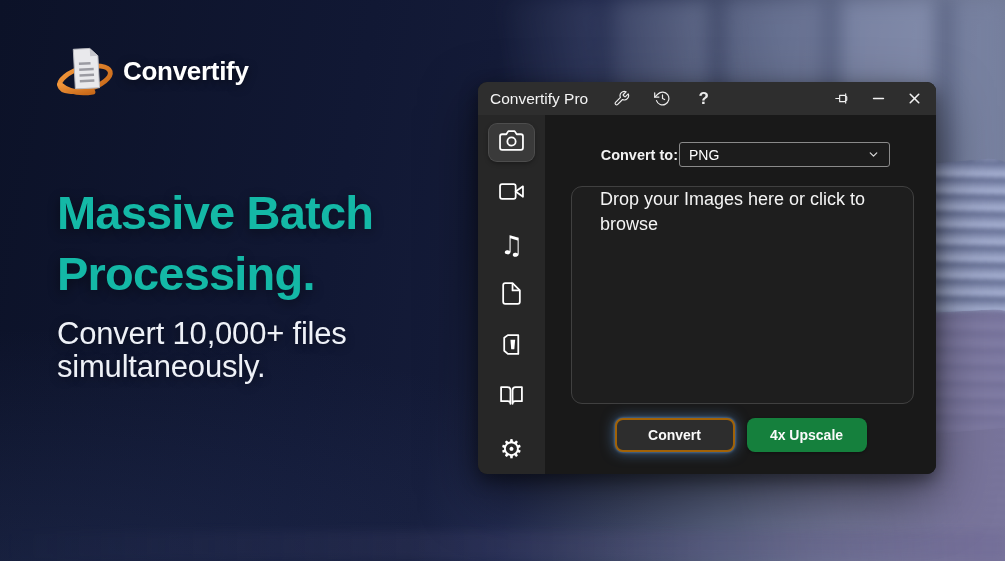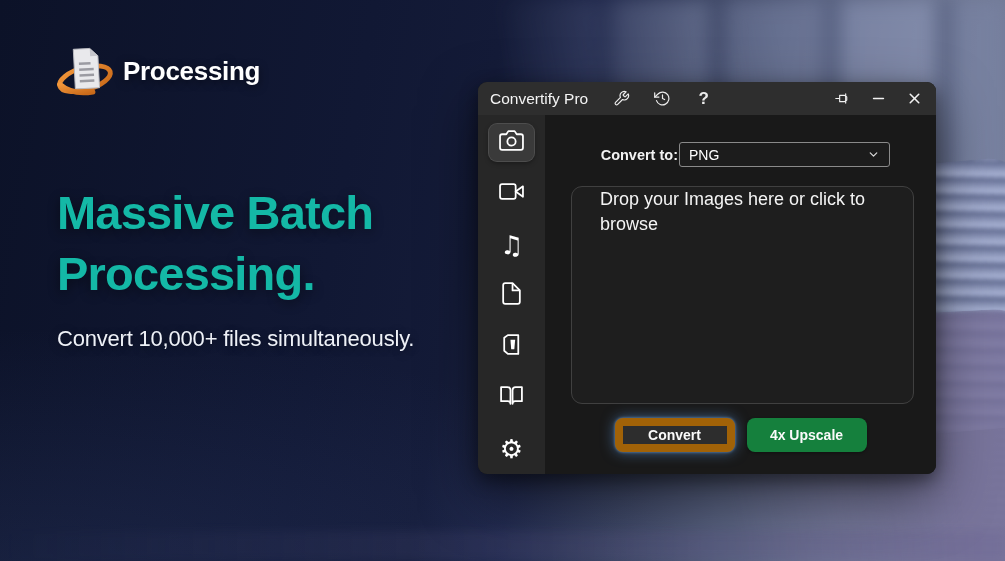--- a/index.html
+++ b/index.html
@@ -42,21 +42,21 @@
 
   
   .logo-row { position:absolute; left:54px; top:40px; display:flex; align-items:center; gap:7px; }
   .logo-ic { width:62px; height:62px; display:block; }
   .brand { font-size:26px; font-weight:700; color:#ffffff; letter-spacing:-.3px;
     text-shadow:0 2px 8px rgba(0,0,0,.5); }
   .headline { position:absolute; left:57px; top:182px; width:435px;
     font-size:47px; line-height:61px; font-weight:700; color:#14b8a6; letter-spacing:-.8px;
     text-shadow:0 3px 12px rgba(0,0,0,.45); }
   .subheadline { position:absolute; left:57px; top:317px; width:375px;
-    font-size:22px; line-height:43px; font-weight:400; color:#eef1f7; letter-spacing:-.2px;
+    font-size:31px; line-height:33px; font-weight:400; color:#eef1f7; letter-spacing:-.2px;
     text-shadow:0 2px 10px rgba(0,0,0,.4); }
 
   
   .app-window { position:absolute; left:478px; top:82px; width:458px; height:392px;
     border-radius:9px; overflow:hidden; background:#191919;
     box-shadow:0 22px 55px rgba(0,0,0,.5), 0 6px 18px rgba(0,0,0,.45); }
   .titlebar { height:33px; background:#2e2e2e; display:flex; align-items:center; padding:0 12px; gap:22px; }
   .win-title { font-size:15.5px; color:#f4f4f4; margin-right:2px; white-space:nowrap; }
   .tb-icon { width:19px; height:19px; display:flex; align-items:center; justify-content:center; color:#ececec; }
   .tb-icon svg { width:17px; height:17px; }
@@ -83,21 +83,21 @@
   .format-select svg { width:13px; height:13px; color:#d6d6d6; }
 
   .dropzone { position:absolute; left:26px; right:22px; top:71px; height:218px;
     background:#1e1e1e; border:1.5px solid #404040; border-radius:11px;
     display:flex; padding:0 28px;
     font-size:18px; line-height:25px; color:#f4f4f4; }
 
   .btn-row { position:absolute; top:303px; left:0; right:0; display:flex; justify-content:center; gap:12px; }
   .btn { height:34px; width:120px; border-radius:8px; display:flex; align-items:center; justify-content:center;
     font-family:inherit; font-weight:700; font-size:14px; color:#fafafa; border:none; }
-  .btn-convert { background:#2d2d2d; border:8px solid #a16207;
+  .btn-convert { background:#2d2d2d; border:2px solid #a16207;
     box-shadow:0 0 14px rgba(100,165,240,.55), 0 0 3px rgba(140,190,250,.7); }
   .btn-upscale { background:#15803d; box-shadow:0 1px 3px rgba(0,0,0,.35); }
 </style>
 </head>
 <body>
 
 <div class="stage">
 
   <div class="bg-base"></div>
   <div class="bg-panels"></div>
@@ -119,21 +119,21 @@
       <g transform="rotate(-3 32 30)">
         <path d="M21 9 H38 L46 17 V50 H21 Z" fill="#e9e9ec" stroke="#b9b9bf" stroke-width="1"></path>
         <path d="M38 9 L46 17 H38 Z" fill="#c6c6cc"></path>
         <rect x="26" y="23" width="12" height="2.6" fill="#9b9ba2"></rect>
         <rect x="26" y="29" width="15" height="2.6" fill="#9b9ba2"></rect>
         <rect x="26" y="35" width="15" height="2.6" fill="#9b9ba2"></rect>
         <rect x="26" y="41" width="15" height="2.6" fill="#9b9ba2"></rect>
       </g>
       <path d="M6 46 Q19 57 40 53.5" fill="none" stroke="url(#ring)" stroke-width="5.5" stroke-linecap="round"></path>
     </svg>
-    <div class="brand">Processing</div>
+    <div class="brand">Convertify</div>
   </div>
 
   <h1 class="headline">Massive Batch Processing.</h1>
   <p class="subheadline">Convert 10,000+ files simultaneously.</p>
 
   <div class="app-window">
 
     <div class="titlebar">
       <span class="win-title">Convertify Pro</span>
 

